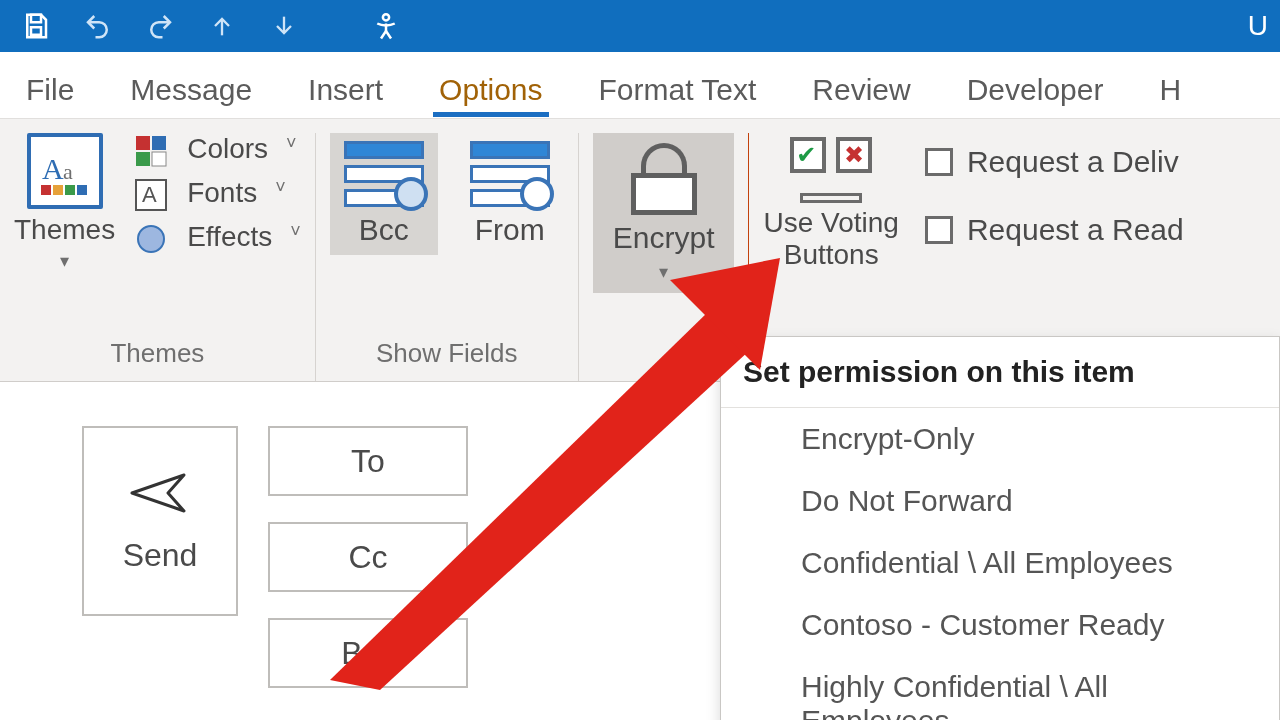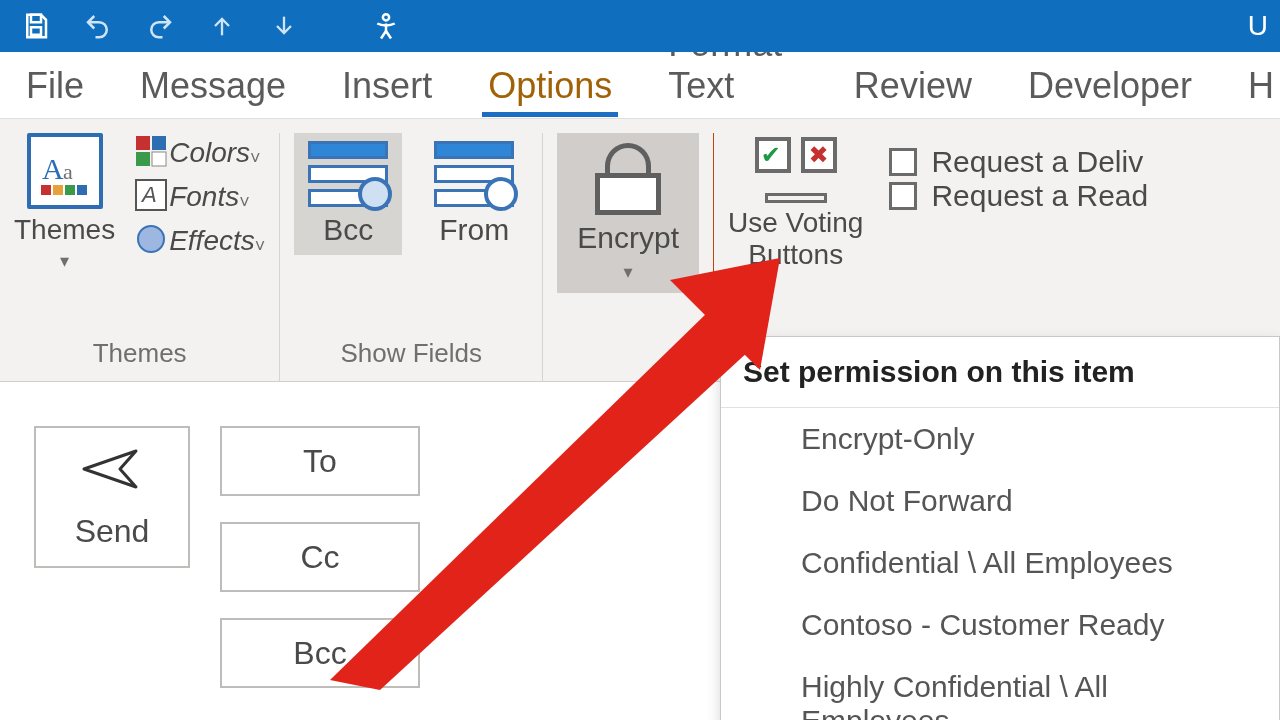--- a/index.html
+++ b/index.html
@@ -29,21 +29,21 @@
   .tabstrip {
     background:#fff;
     height:66px;
     border-bottom:1px solid transparent;
     display:flex;
     align-items:flex-end;
     padding: 0 0 0 20px;
     gap:44px;
   }
   .tab {
-    font-size:36px;
+    font-size:30px;
     color:#5b5b5b;
     padding: 10px 6px 10px 6px;
     cursor:pointer;
   }
   .tab.active {
     color:#a16207;
     font-weight:500;
     border-bottom:5px solid #1b6ec2;
     padding-bottom:5px;
   }
@@ -76,21 +76,21 @@
   .themes-body { display:flex; gap:18px; align-items:flex-start; }
   .big-btn { display:flex; flex-direction:column; align-items:center; gap:6px; cursor:pointer; }
   .big-btn .cap { font-size:28px; color:#4a4a4a; text-align:center; line-height:1.05; }
   .chev { font-size:18px; color:#6f6f6f; }
   .themes-icon {
     width:76px; height:76px; border:4px solid #2f6db3; border-radius:2px;
     display:flex; align-items:center; justify-content:center; background:#fff;
     position:relative;
   }
   .mini-list { display:flex; flex-direction:column; gap:8px; }
-  .mini-item { display:flex; align-items:flex-end; gap:0; font-size:28px; color:#4a4a4a; cursor:pointer;font-style:italic; }
+  .mini-item { display:flex; align-items:flex-start; gap:18px; font-size:28px; color:#4a4a4a; cursor:pointer; }
   .mini-icon { width:36px; height:36px; display:flex; align-items:center; justify-content:center; }
 
   .pagecolor-icon {
     width:64px; height:80px; border:3px solid #555; border-radius:2px; background:#fff; position:relative;
   }
   .pagecolor-icon::after{
     content:""; position:absolute; top:-10px; right:-10px; width:34px; height:34px;
     border:3px solid #2f6db3; transform:rotate(45deg); background:#eaf1fb;
   }
 
@@ -137,23 +137,23 @@
   .vote-icon .base { position:absolute; bottom:0; left:14px; right:14px; height:10px; border:3px solid #6b6b6b; }
   .chk-row { display:flex; align-items:center; gap:14px; font-size:30px; color:#4a4a4a; cursor:pointer; }
   .chk-box { width:28px; height:28px; border:3px solid #6b6b6b; background:#fff; }
 
   
   .compose {
     padding:44px 20px 0 34px;
     display:flex; gap:30px; align-items:flex-start;
   }
   .send-btn {
-    width:156px; height:142px; border:2px solid #bfbdba; background:#fff;
+    width:156px; height:190px; border:2px solid #bfbdba; background:#fff;
     display:flex; flex-direction:column; align-items:center; justify-content:center; gap:20px;
-    font-size:32px; color:#4a4a4a; cursor:pointer;
+    font-size:32px; color:#4a4a4a; cursor:pointer;margin-left:48px;
   }
   .addr-col { display:flex; flex-direction:column; gap:26px; }
   .addr-row { display:flex; align-items:center; gap:18px; }
   .addr-btn {
     width:200px; height:70px; border:2px solid #bfbdba; background:#fff;
     display:flex; align-items:center; justify-content:center; font-size:32px; color:#4a4a4a; cursor:pointer;
   }
 
   
   .dropdown {
@@ -337,21 +337,21 @@
         <div class="vote-icon">
           <div class="box l"></div>
             <div class="box r"></div>
           <div class="chk">✔</div>
             <div class="x">✖</div>
           <div class="base"></div>
         </div>
         <div class="cap" style="font-size:28px;color:#4a4a4a;white-space:pre-line;text-align:center">Use Voting
 Buttons</div>
       </div>
-      <div style="display:flex;flex-direction:column;padding-top:12px">
+      <div style="display:flex;flex-direction:column;gap:34px;padding-top:12px">
         <div class="chk-row">
           <div class="chk-box"></div>
           <span>Request a Deliv</span>
         </div>
         <div class="chk-row">
           <div class="chk-box"></div>
           <span>Request a Read</span>
         </div>
       </div>
     </div>

